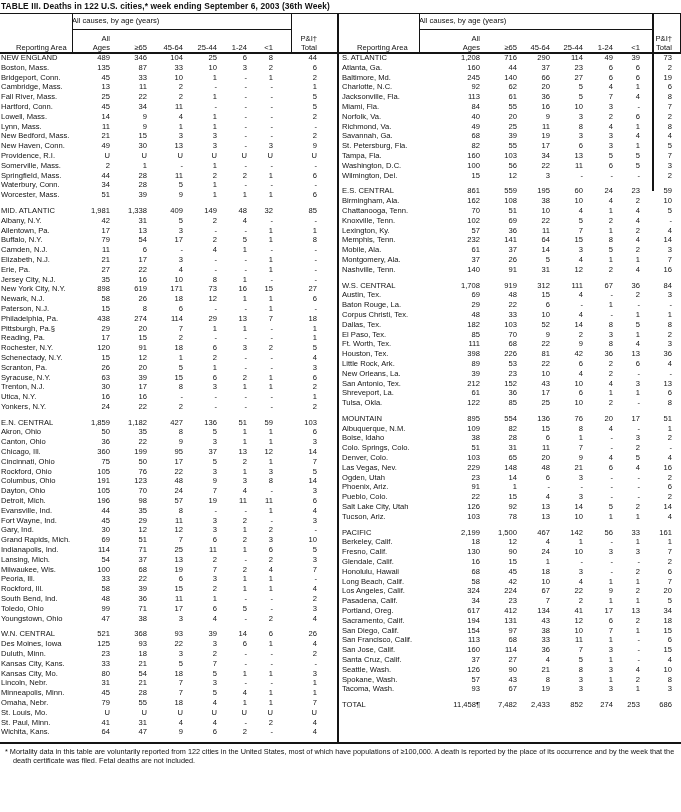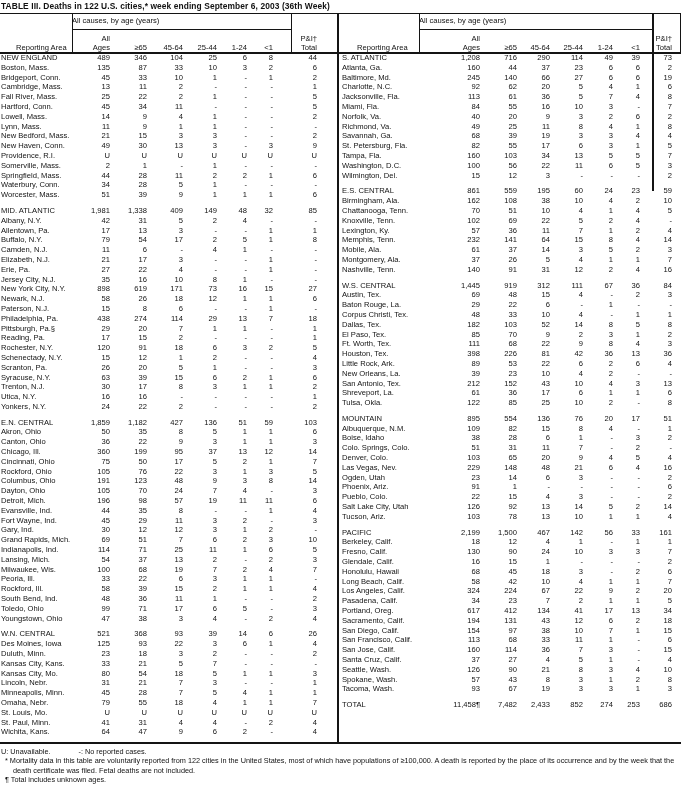--- a/index.html
+++ b/index.html
@@ -988,21 +988,21 @@
           <div class="num">91</div>
           <div class="num">31</div>
           <div class="num">12</div>
           <div class="num">2</div>
           <div class="num">4</div>
           <div class="num">16</div>
         </div>
         <div class="gap"></div>
         <div class="row grid-cols">
           <div class="name">W.S. CENTRAL</div>
-          <div class="num">1,445</div>
+          <div class="num">1,708</div>
           <div class="num">919</div>
           <div class="num">312</div>
           <div class="num">111</div>
           <div class="num">67</div>
           <div class="num">36</div>
           <div class="num">84</div>
         </div>
         <div class="row grid-cols">
           <div class="name">Austin, Tex.</div>
           <div class="num">69</div>
@@ -1413,23 +1413,18 @@
           <div class="num">2,433</div>
           <div class="num">852</div>
           <div class="num">274</div>
           <div class="num">253</div>
           <div class="num">686</div>
         </div>
       </div>
   </div>
 
   <div class="footnotes">
-    <div class="fn-line1">
-      <span class="fn-left">U: Unavailable.</span>
-      <span class="fn-right">-: No reported cases.</span>
-    </div>
     <div id="fn-notes">
         <div class="fn-note"><span>*</span><span> Mortality data in this table are voluntarily reported from 122 cities in the United States, most of which have populations of ≥100,000. A death is reported by the place of its occurrence and by the week that the death certificate was filed. Fetal deaths are not included.</span></div>
-        <div class="fn-note"><span>¶</span><span> Total includes unknown ages.</span></div>
       </div>
   </div>
 
 </div>
 
 </body></html>

